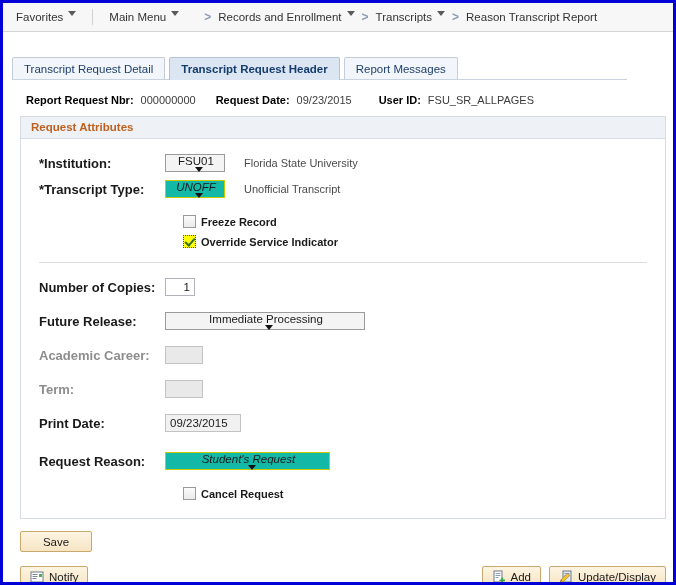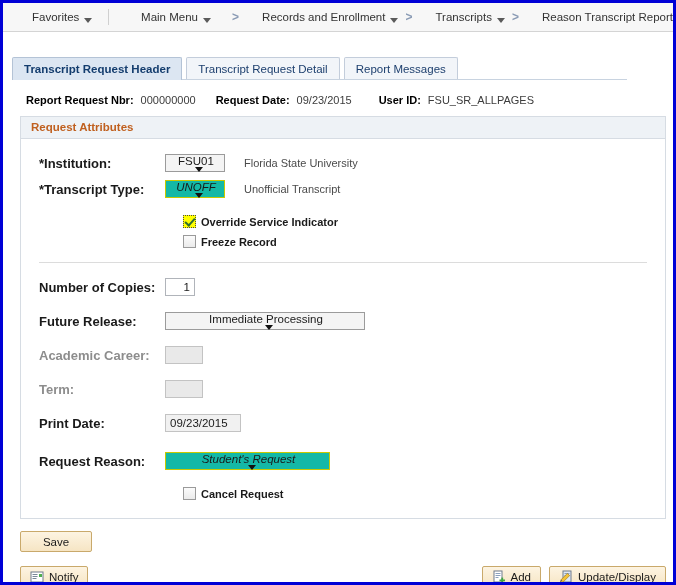--- a/index.html
+++ b/index.html
@@ -39,23 +39,22 @@
     border-bottom: 1px solid #d4d4d4;
     display: flex;
     align-items: center;
     padding-left: 13px;
     white-space: nowrap;
   }
   .nav-item {
     font-size: 11.5px;
     color: #333333;
     display: inline-flex;
-    align-items: flex-end;
+    align-items: flex-start;
     cursor: pointer;
-    margin-left: 16px;
   }
   .caret-down {
     display: inline-block;
     width: 0; height: 0;
     margin-left: 5px;
     border-left: 4px solid transparent;
     border-right: 4px solid transparent;
     border-top: 5px solid #5a5a5a;
   }
   .nav-sep-bar {
@@ -344,25 +343,25 @@
         <span>Transcripts</span>
         <span class="caret-down"></span>
       </span>
 
       <span class="nav-gt">&gt;</span>
 
       <span class="nav-item">Reason Transcript Report</span>
     </div>
 
     <div class="tabstrip">
+      <div class="tab">
+        <span>Transcript Request Detail</span>
+      </div>
       <div class="tab active">
         <span>Transcript Request Header</span>
-      </div>
-      <div class="tab">
-        <span>Transcript Request Detail</span>
       </div>
       <div class="tab">
         <span>Report Messages</span>
       </div>
     </div>
 
     <div class="toprow">
       <span class="lbl-bold">Report Request Nbr:</span>
       <span class="val-plain">000000000</span>
       <span class="gap-lg"></span>
@@ -392,27 +391,27 @@
           <span class="ps-select w-sm highlight">
             <span>UNOFF</span>
             <span class="sel-caret"></span>
           </span>
           <span class="frow-desc">Unofficial Transcript</span>
         </div>
 
         <div class="spacer-8"></div>
 
         <div class="cbrow">
+          <span class="ps-check"></span>
+          <span class="cb-label">Freeze Record</span>
+        </div>
+
+        <div class="cbrow">
           <span class="ps-check checked"></span>
           <span class="cb-label">Override Service Indicator</span>
-        </div>
-
-        <div class="cbrow">
-          <span class="ps-check"></span>
-          <span class="cb-label">Freeze Record</span>
         </div>
 
         <div class="divider"></div>
 
         <div class="frow">
           <span class="frow-label">Number of Copies:</span>
           <input class="ps-input num" type="text" value="1" style="">
         </div>
 
         <div class="spacer-8"></div>

